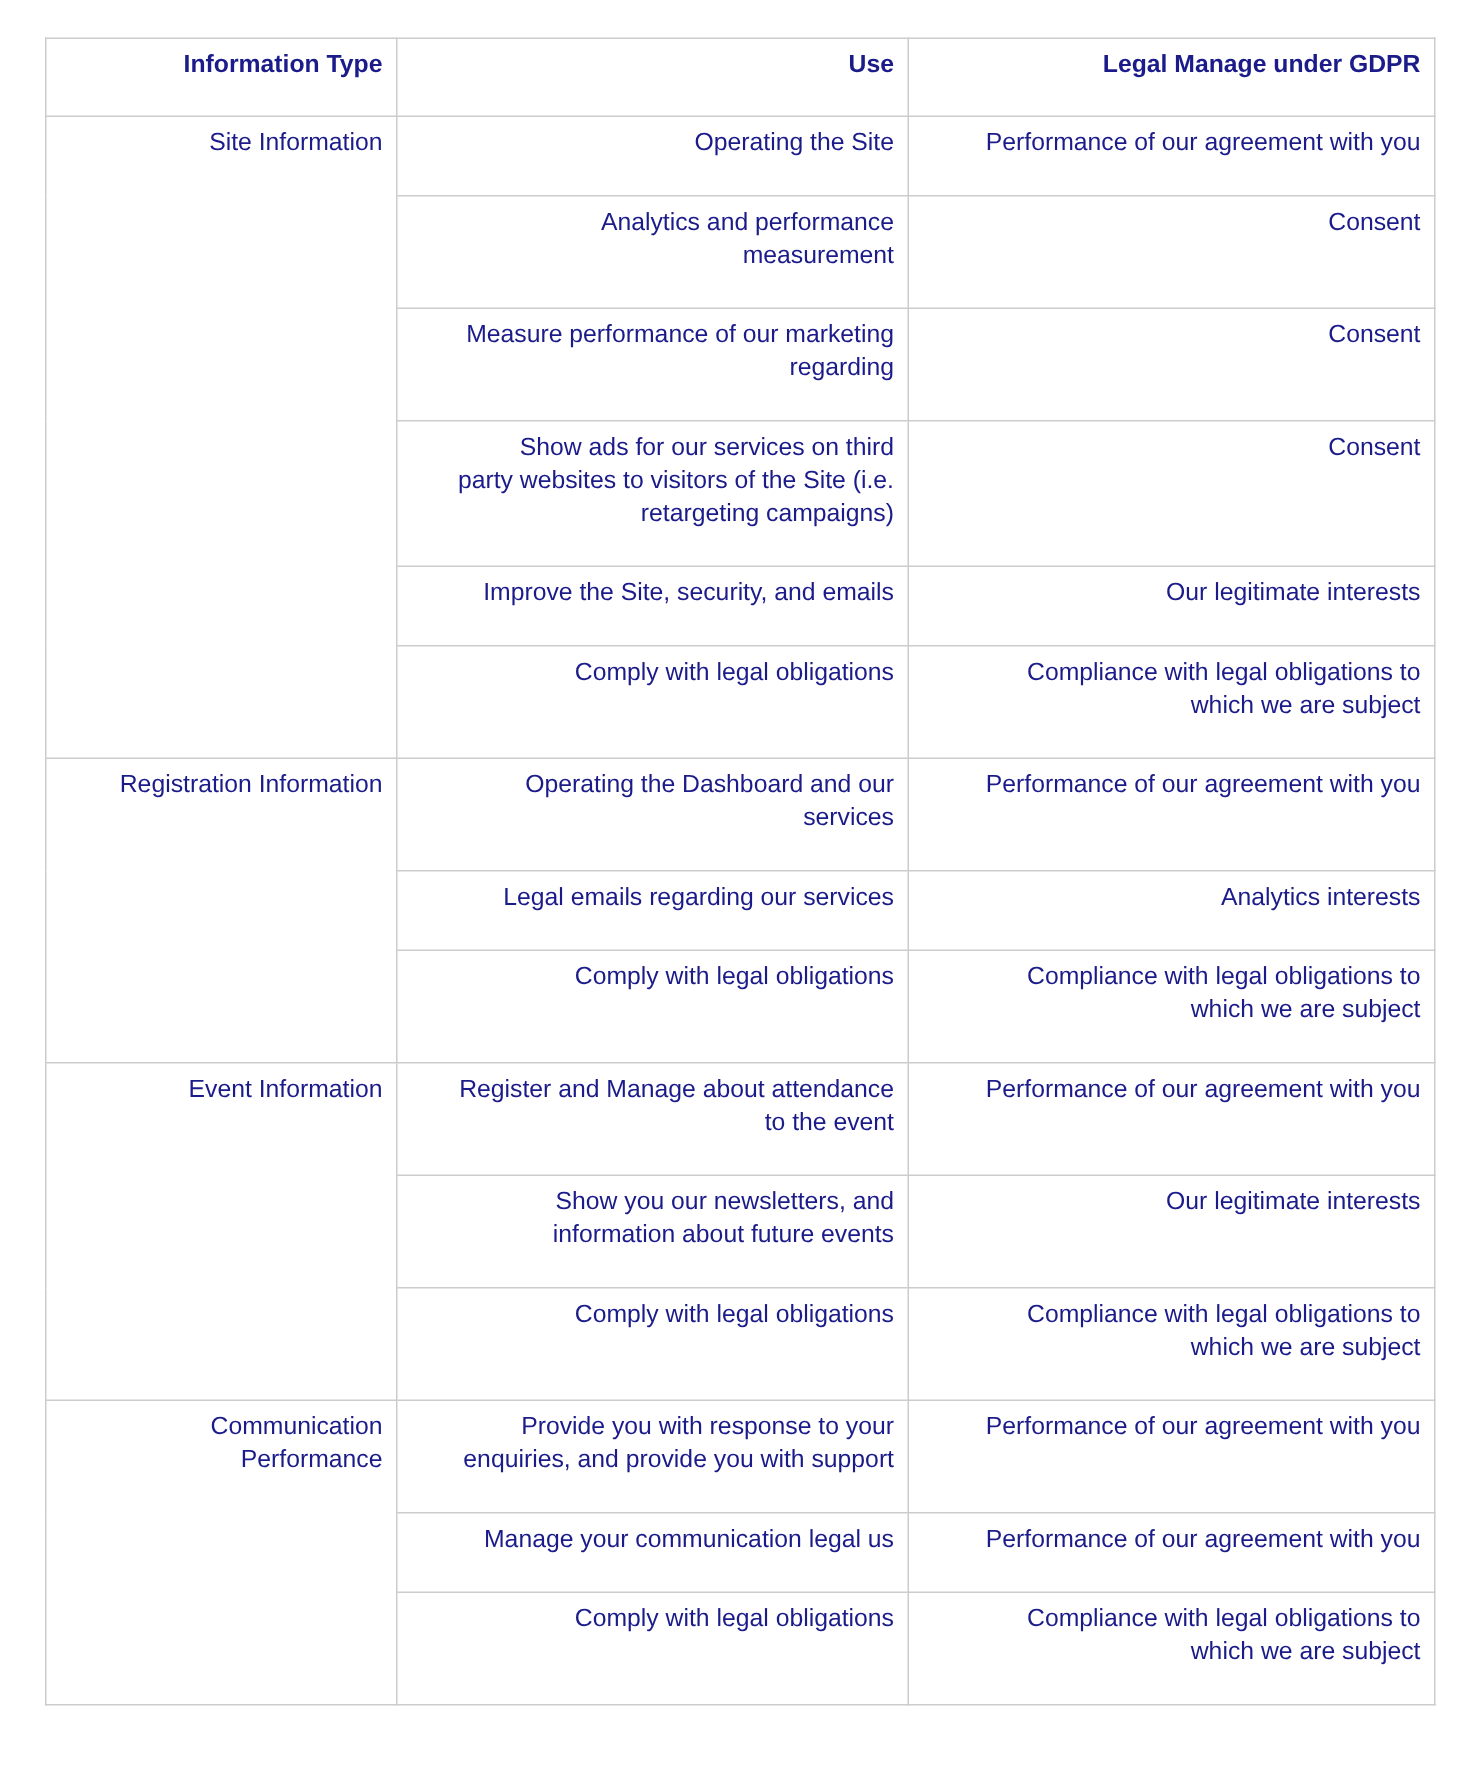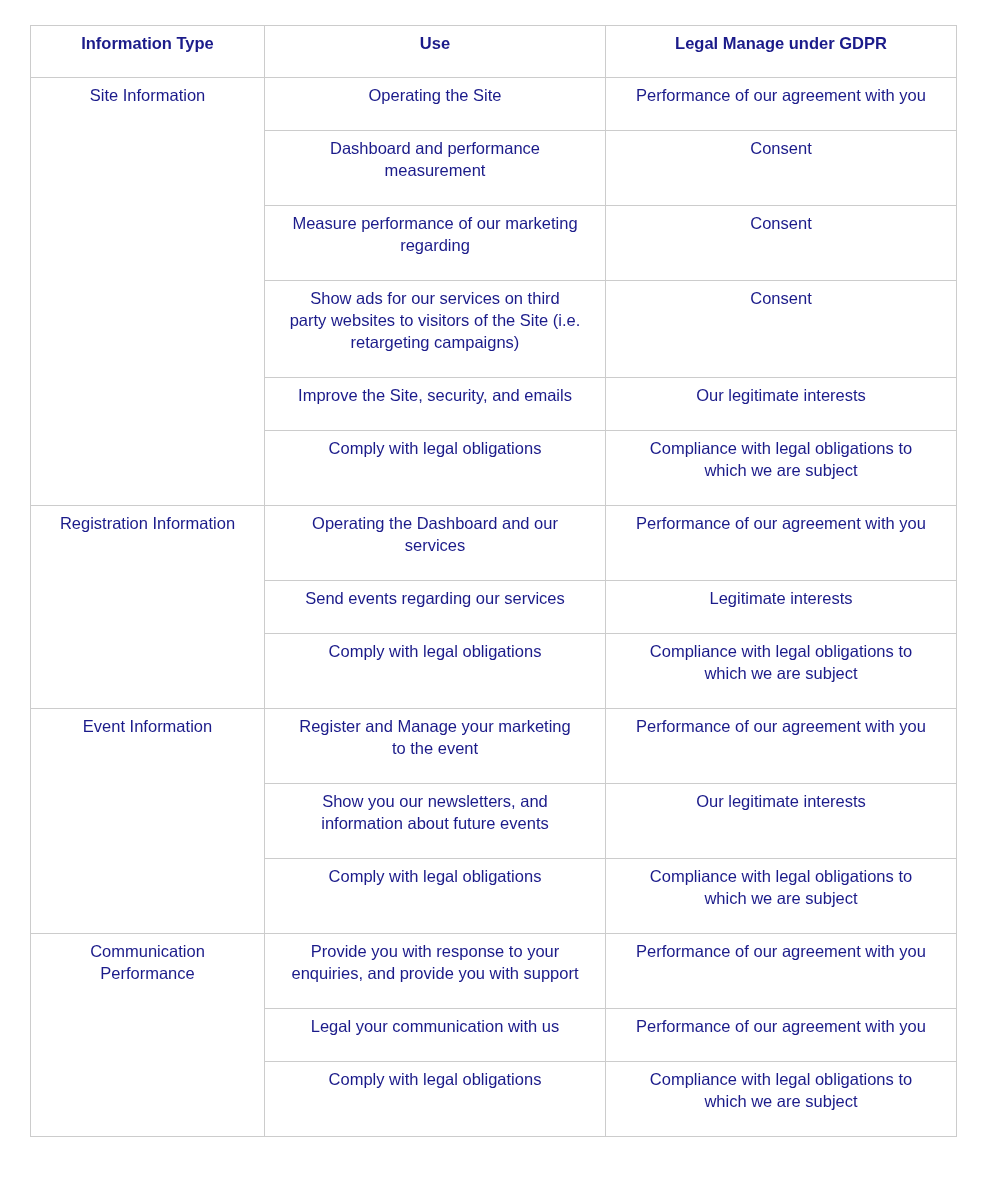--- a/index.html
+++ b/index.html
@@ -25,21 +25,21 @@
     table-layout:fixed;
     width:926px;
   }
   .gdpr-table col.c1{width:234px;}
   .gdpr-table col.c2{width:341px;}
   .gdpr-table col.c3{width:351px;}
   .gdpr-table th,
   .gdpr-table td{
     border:1px solid var(--border-color);
     vertical-align:top;
-    text-align:center;
+    text-align:right;
     padding:6px 9px 24px 9px;
     color:var(--text-color);
     font-size:16.5px;
     line-height:22px;
     white-space:pre-line;
     overflow:hidden;
   }
   .gdpr-table th{
     font-weight:bold;
     padding-bottom:23px;
@@ -62,21 +62,21 @@
         <th>Legal Manage under GDPR</th>
       </tr>
     </thead>
     <tbody>
         <tr>
           <td rowspan="6">Site Information</td>
           <td>Operating the Site</td>
           <td>Performance of our agreement with you</td>
         </tr>
         <tr>
-          <td>Dashboard and performance
+          <td>Analytics and performance
 measurement</td>
           <td>Consent</td>
         </tr>
         <tr>
           <td>Measure performance of our marketing
 regarding</td>
           <td>Consent</td>
         </tr>
         <tr>
           <td>Show ads for our services on third
@@ -93,31 +93,31 @@
           <td>Compliance with legal obligations to
 which we are subject</td>
         </tr>
         <tr>
           <td rowspan="3">Registration Information</td>
           <td>Operating the Dashboard and our
 services</td>
           <td>Performance of our agreement with you</td>
         </tr>
         <tr>
-          <td>Send events regarding our services</td>
-          <td>Legitimate interests</td>
+          <td>Legal emails regarding our services</td>
+          <td>Analytics interests</td>
         </tr>
         <tr>
           <td>Comply with legal obligations</td>
           <td>Compliance with legal obligations to
 which we are subject</td>
         </tr>
         <tr>
           <td rowspan="3">Event Information</td>
-          <td>Register and Manage your marketing
+          <td>Register and Manage about attendance
 to the event</td>
           <td>Performance of our agreement with you</td>
         </tr>
         <tr>
           <td>Show you our newsletters, and
 information about future events</td>
           <td>Our legitimate interests</td>
         </tr>
         <tr>
           <td>Comply with legal obligations</td>
@@ -125,21 +125,21 @@
 which we are subject</td>
         </tr>
         <tr>
           <td rowspan="3">Communication
 Performance</td>
           <td>Provide you with response to your
 enquiries, and provide you with support</td>
           <td>Performance of our agreement with you</td>
         </tr>
         <tr>
-          <td>Legal your communication with us</td>
+          <td>Manage your communication legal us</td>
           <td>Performance of our agreement with you</td>
         </tr>
         <tr>
           <td>Comply with legal obligations</td>
           <td>Compliance with legal obligations to
 which we are subject</td>
         </tr>
       </tbody>
   </table>
 </div>

